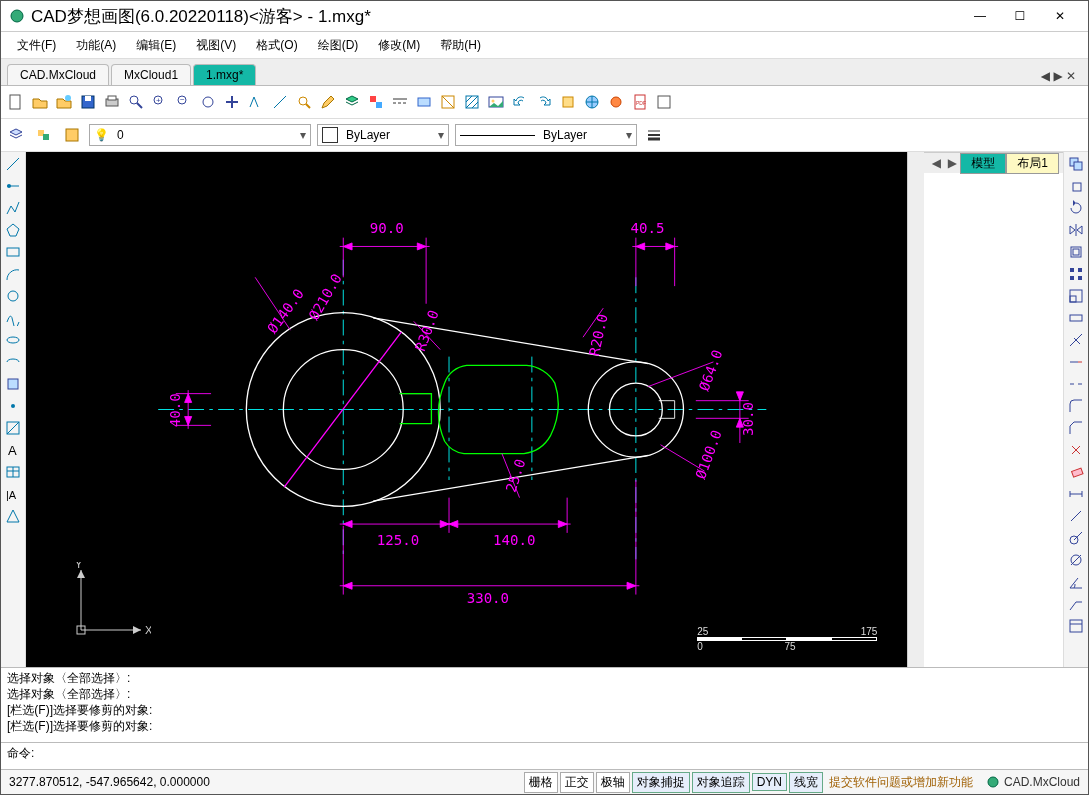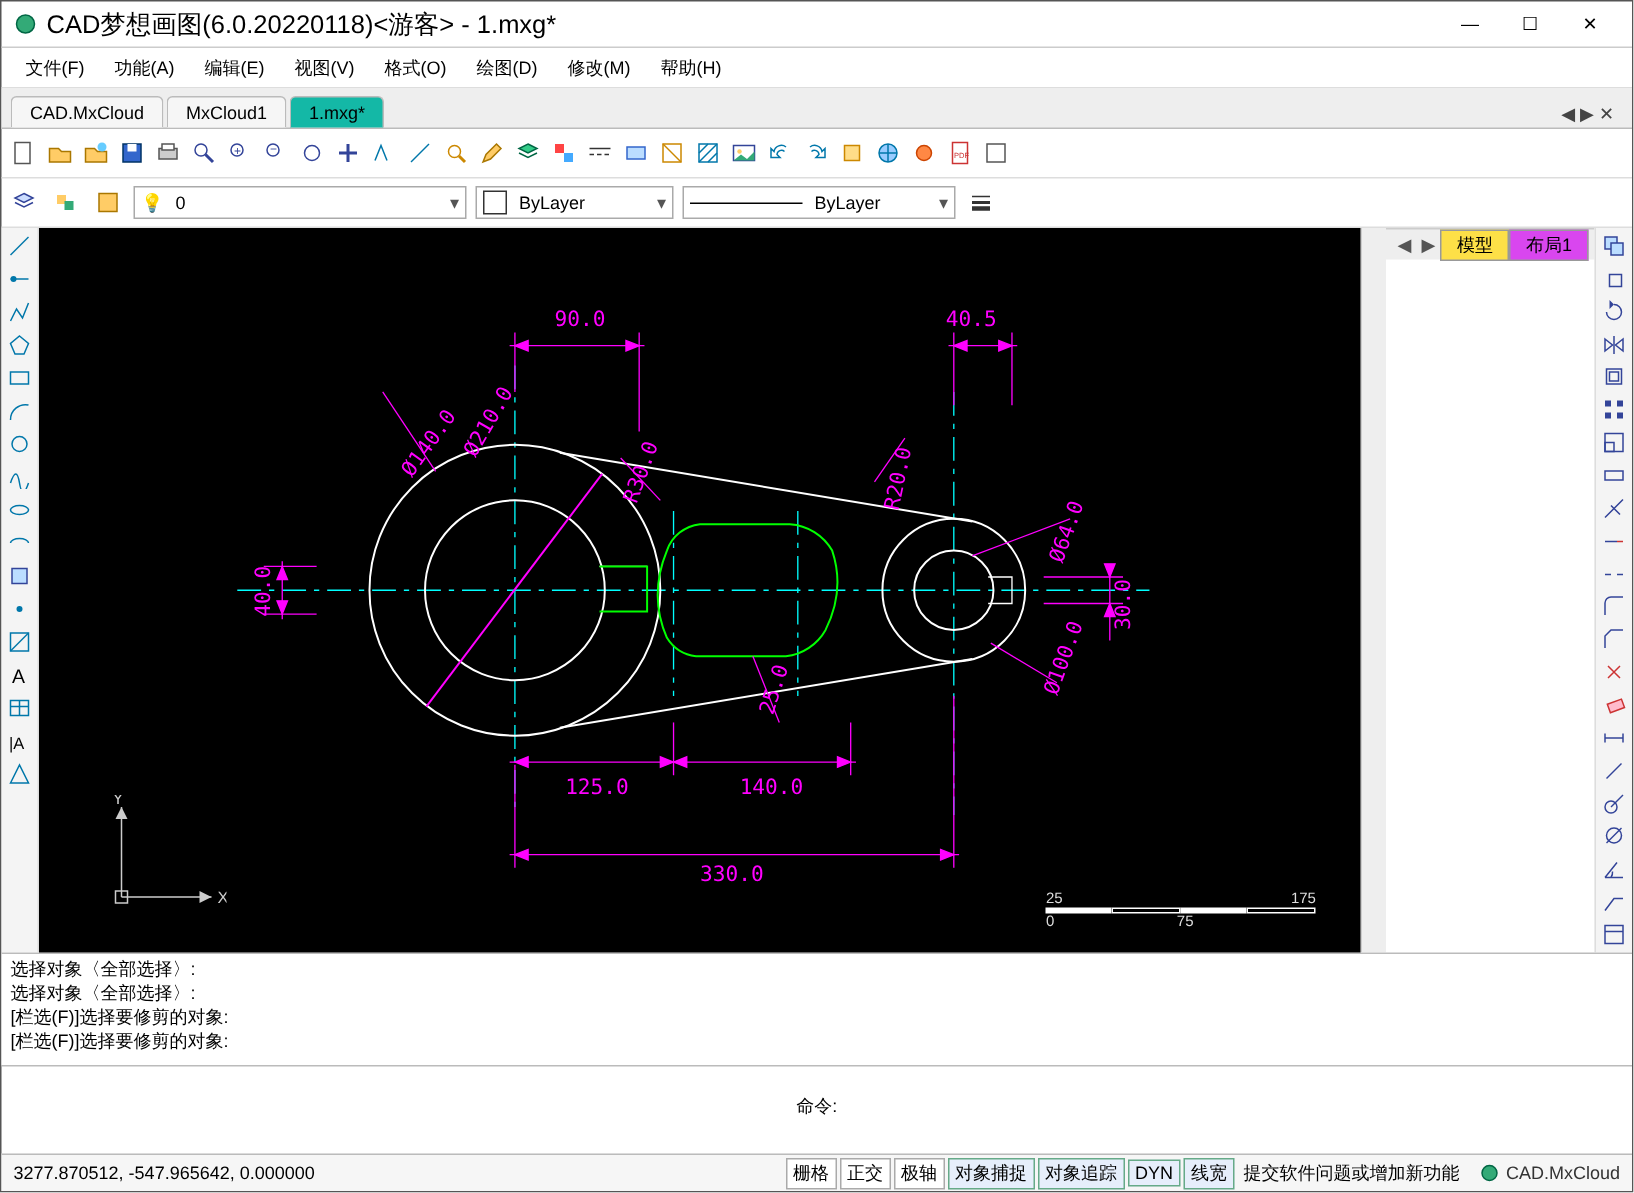--- a/index.html
+++ b/index.html
@@ -30,31 +30,31 @@
   .vtoolbar { width: 24px; display: flex; flex-direction: column; align-items: center; padding: 2px 0; gap: 2px; background: #f4f4f4; border-right: 1px solid #ddd; }
   .vtoolbar.right { border-right: none; border-left: 1px solid #ddd; }
   .vbtn { width: 20px; height: 20px; display: flex; align-items: center; justify-content: center; }
   .editarea { flex: 1; display: flex; flex-direction: row; min-width: 0; }
   .canvaswrap { flex: 1; display: flex; min-height: 0; }
   .canvas { flex: 1; background: #000; position: relative; overflow: hidden; }
   .vscroll { width: 16px; background: #eee; border-left: 1px solid #ccc; }
   .hscrollrow { height: 20px; display: flex; background: #eee; border-top: 1px solid #ccc; align-items: center; }
   .modeltabs { display: flex; align-items: center; padding: 0 4px; gap: 0; }
   .miniarrow { width: 16px; text-align: center; color: #555; cursor: pointer; }
-  .mtab { border: 1px solid #999; padding: 1px 10px; background: #d946ef; cursor: pointer; }
-  .mtab.active { background: #fde047; font-family: Liberation Mono, monospace; }
+  .mtab { border: 1px solid #999; padding: 1px 10px; background: #fef9c3; cursor: pointer; }
+  .mtab.active { background: #14b8a6; font-family: Liberation Mono, monospace; }
   .hscroll { flex: 1; }
   .cmdline { height: 70px; background: #fff; border-top: 1px solid #bbb; overflow: auto; padding: 2px 6px; line-height: 16px; }
-  .prompt { height: 22px; border-top: 1px solid #bbb; padding: 18px 6px; text-align: center; }
+  .prompt { height: 22px; border-top: 1px solid #bbb; padding: 2px 6px; }
   .statusbar { height: 24px; display: flex; align-items: center; border-top: 1px solid #bbb; background: #f6f6f6; font-size: 12px; }
   .coords { padding: 0 8px; }
   .statusbar .spacer { flex: 1; }
   .sbtn { border: 1px solid #aaa; padding: 1px 4px; margin: 13px 1px; background: #fff; cursor: pointer; }
   .sbtn.on { background: #e6eefb; border-color: #6a8; }
-  .sbtn.link { color: #000000; border: none; background: none; text-decoration: none; }
+  .sbtn.link { color: #a16207; border: none; background: none; text-decoration: none; }
   .brand { padding: 0 8px; color: #333; display: flex; align-items: center; gap: 4px; }
   .ucs { position: absolute; left: 45px; bottom: 25px; }
   .scalebar { position: absolute; right: 30px; bottom: 15px; color: #ddd; font-size: 10px; }
   .scalebar .bar { width: 180px; height: 4px; display: flex; }
   .scalebar .seg1 { flex: 1; background: #fff; }
   .scalebar .seg2 { flex: 1; background: #000; border: 1px solid #fff; box-sizing: border-box; }
   .numlabels { display: flex; justify-content: space-between; }
   
   .dimtext { fill: #f0f; font-size: 16px; font-family: monospace; }
   .dimtextv { fill: #f0f; font-size: 16px; font-family: monospace; }

